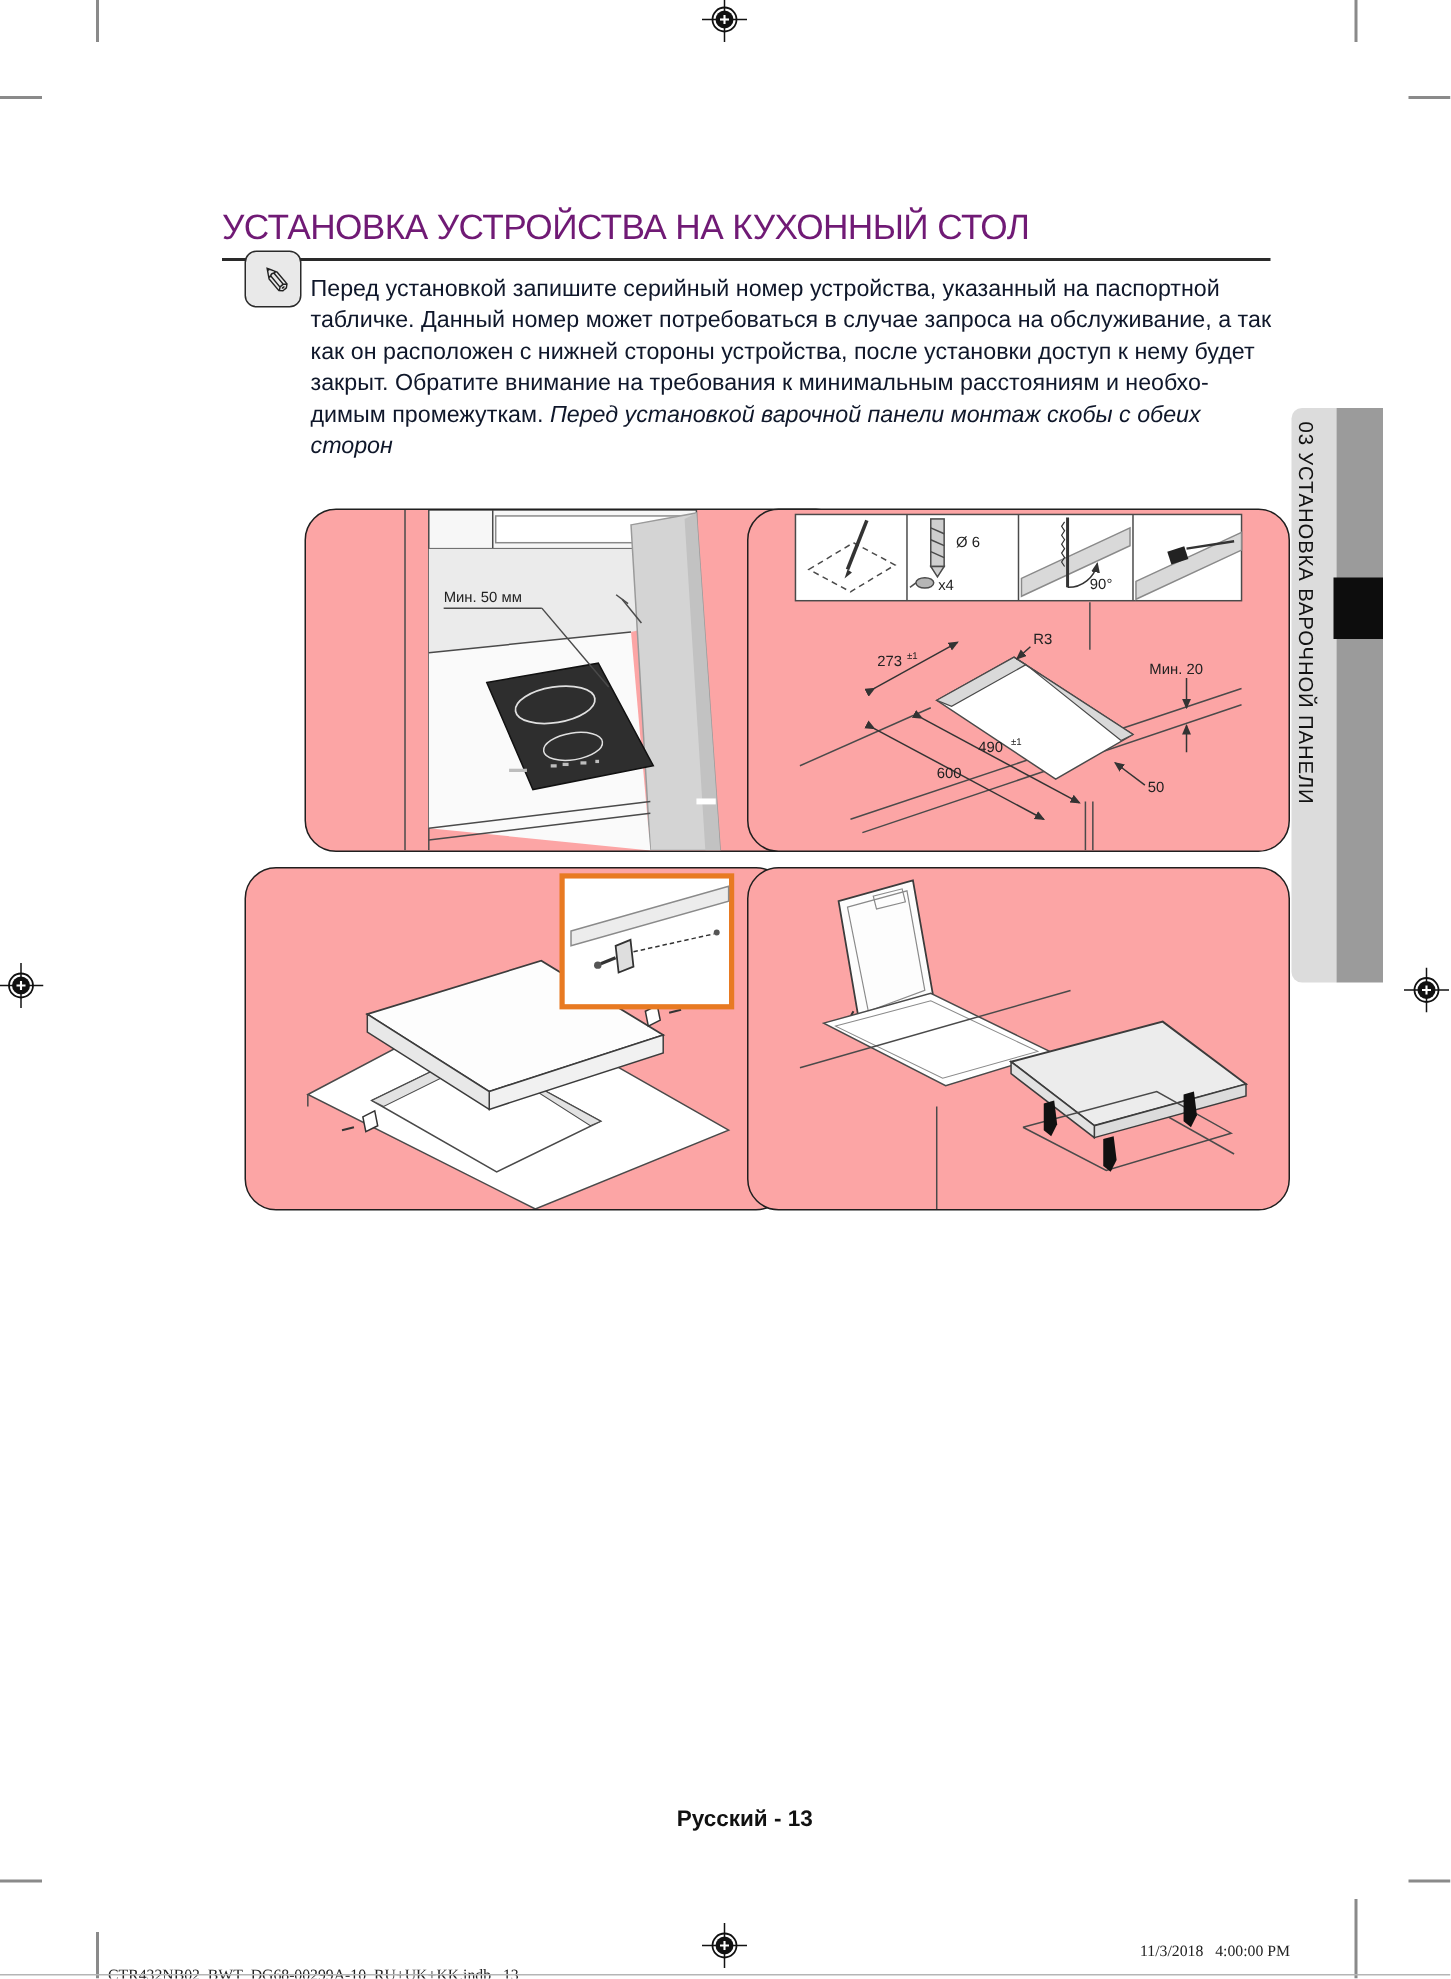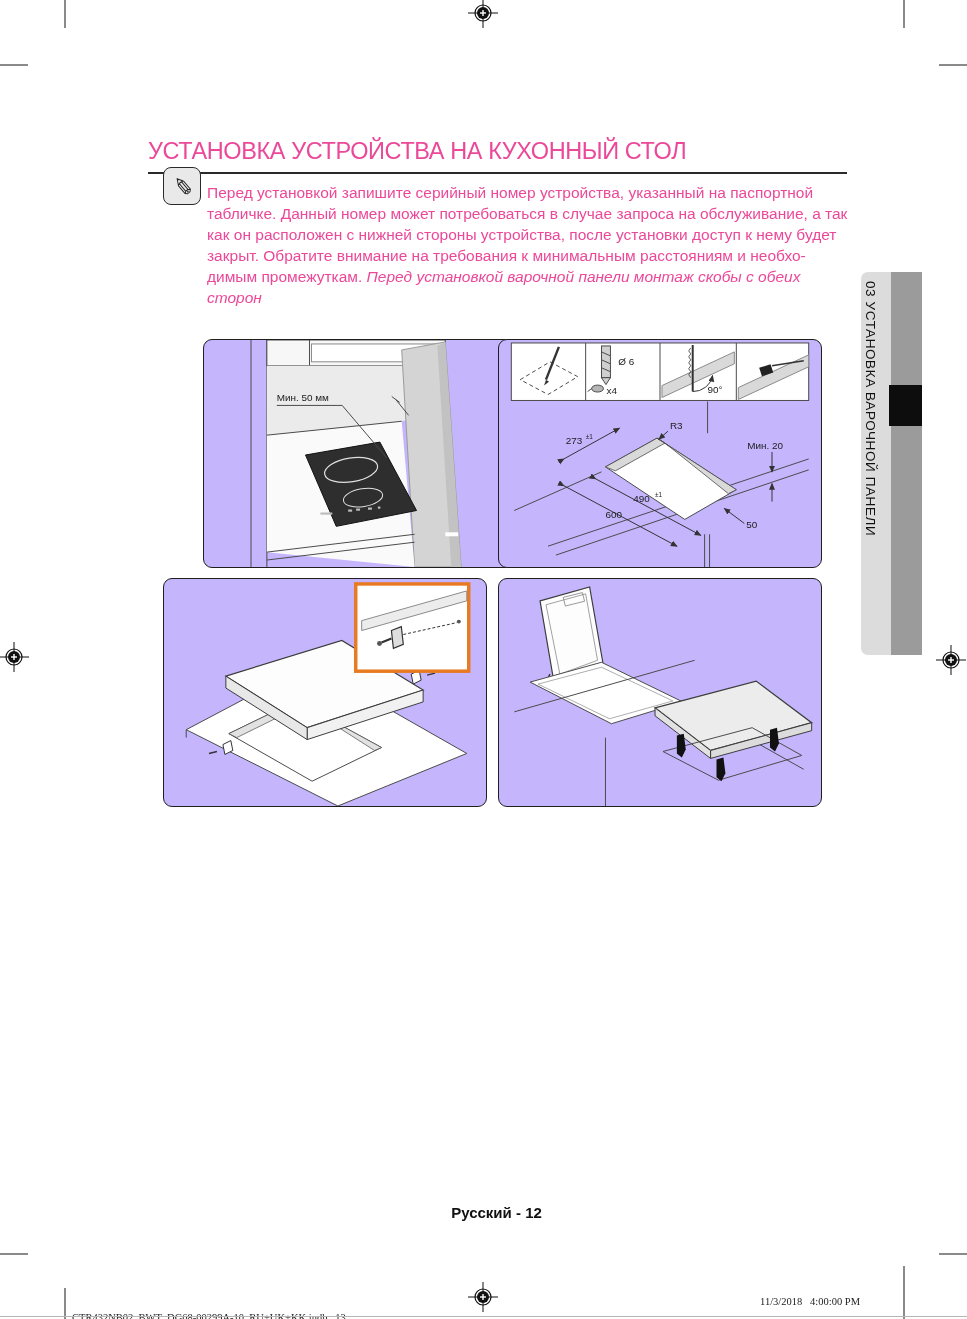--- a/index.html
+++ b/index.html
@@ -7,39 +7,39 @@
     width:967px;height:1319px;position:relative;background:#ffffff;
     font-family:"Liberation Sans", sans-serif;color:#1a1a1a;overflow:hidden;
   }
   
   .cropline{position:absolute;background:#8a8a8a;}
   
   .reg{position:absolute;width:30px;height:30px;}
   
   .page-title{
     position:absolute;left:148px;top:122px;width:699px;
-    font-size:23.5px;font-weight:400;letter-spacing:-0.4px;color:#ec4899;
+    font-size:23.5px;font-weight:400;letter-spacing:-0.4px;color:#701a75;
     border-bottom:2px solid #2a2a2a;padding-bottom:7px;white-space:nowrap;
   }
   
   .note-icon{
     position:absolute;left:163px;top:167px;width:36px;height:36px;
     border:1.6px solid #2a2a2a;border-radius:8px;background:#e9e9e9;
     display:flex;align-items:center;justify-content:center;
   }
   .note-icon .glyph{font-size:24px;line-height:1;transform:rotate(95deg) scaleX(-1);color:#222;}
   .note-text{
     position:absolute;left:207px;top:166px;width:648px;
-    font-size:15.5px;line-height:21px;color:#ec4899;
+    font-size:15.5px;line-height:21px;color:#0f172a;
   }
   .note-text em{font-style:italic;}
   
   .panel{
-    position:absolute;width:324px;height:229px;background:#c4b5fd;
-    border:1.6px solid #1f1f1f;border-radius:9px;box-sizing:border-box;overflow:hidden;
+    position:absolute;width:362px;height:229px;background:#fca5a5;
+    border:1.6px solid #1f1f1f;border-radius:21px;box-sizing:border-box;overflow:hidden;
   }
   .panel svg{display:block;width:100%;height:100%;}
   
   .side-tab-light{
     position:absolute;left:861px;top:272px;width:30px;height:383px;
     background:#dcdcdc;border-radius:7px 0 0 7px;
   }
   .side-tab-dark{
     position:absolute;left:891px;top:272px;width:31px;height:383px;background:#9b9b9b;
   }
@@ -324,17 +324,17 @@
       </g>
     </g>
   </svg>
 </div>
 
 <div class="side-tab-light"></div>
 <div class="side-tab-dark"></div>
 <div class="side-tab-black"></div>
 <div class="side-tab-label">03  УСТАНОВКА ВАРОЧНОЙ ПАНЕЛИ</div>
 
-<div class="page-footer">Русский - 12</div>
+<div class="page-footer">Русский - 13</div>
 
 <div class="print-left">CTR432NB02_BWT_DG68-00299A-10_RU+UK+KK.indb   13</div>
 <div class="print-right">11/3/2018   4:00:00 PM</div>
 <div class="bottom-edge"></div>
 
 </body></html>

